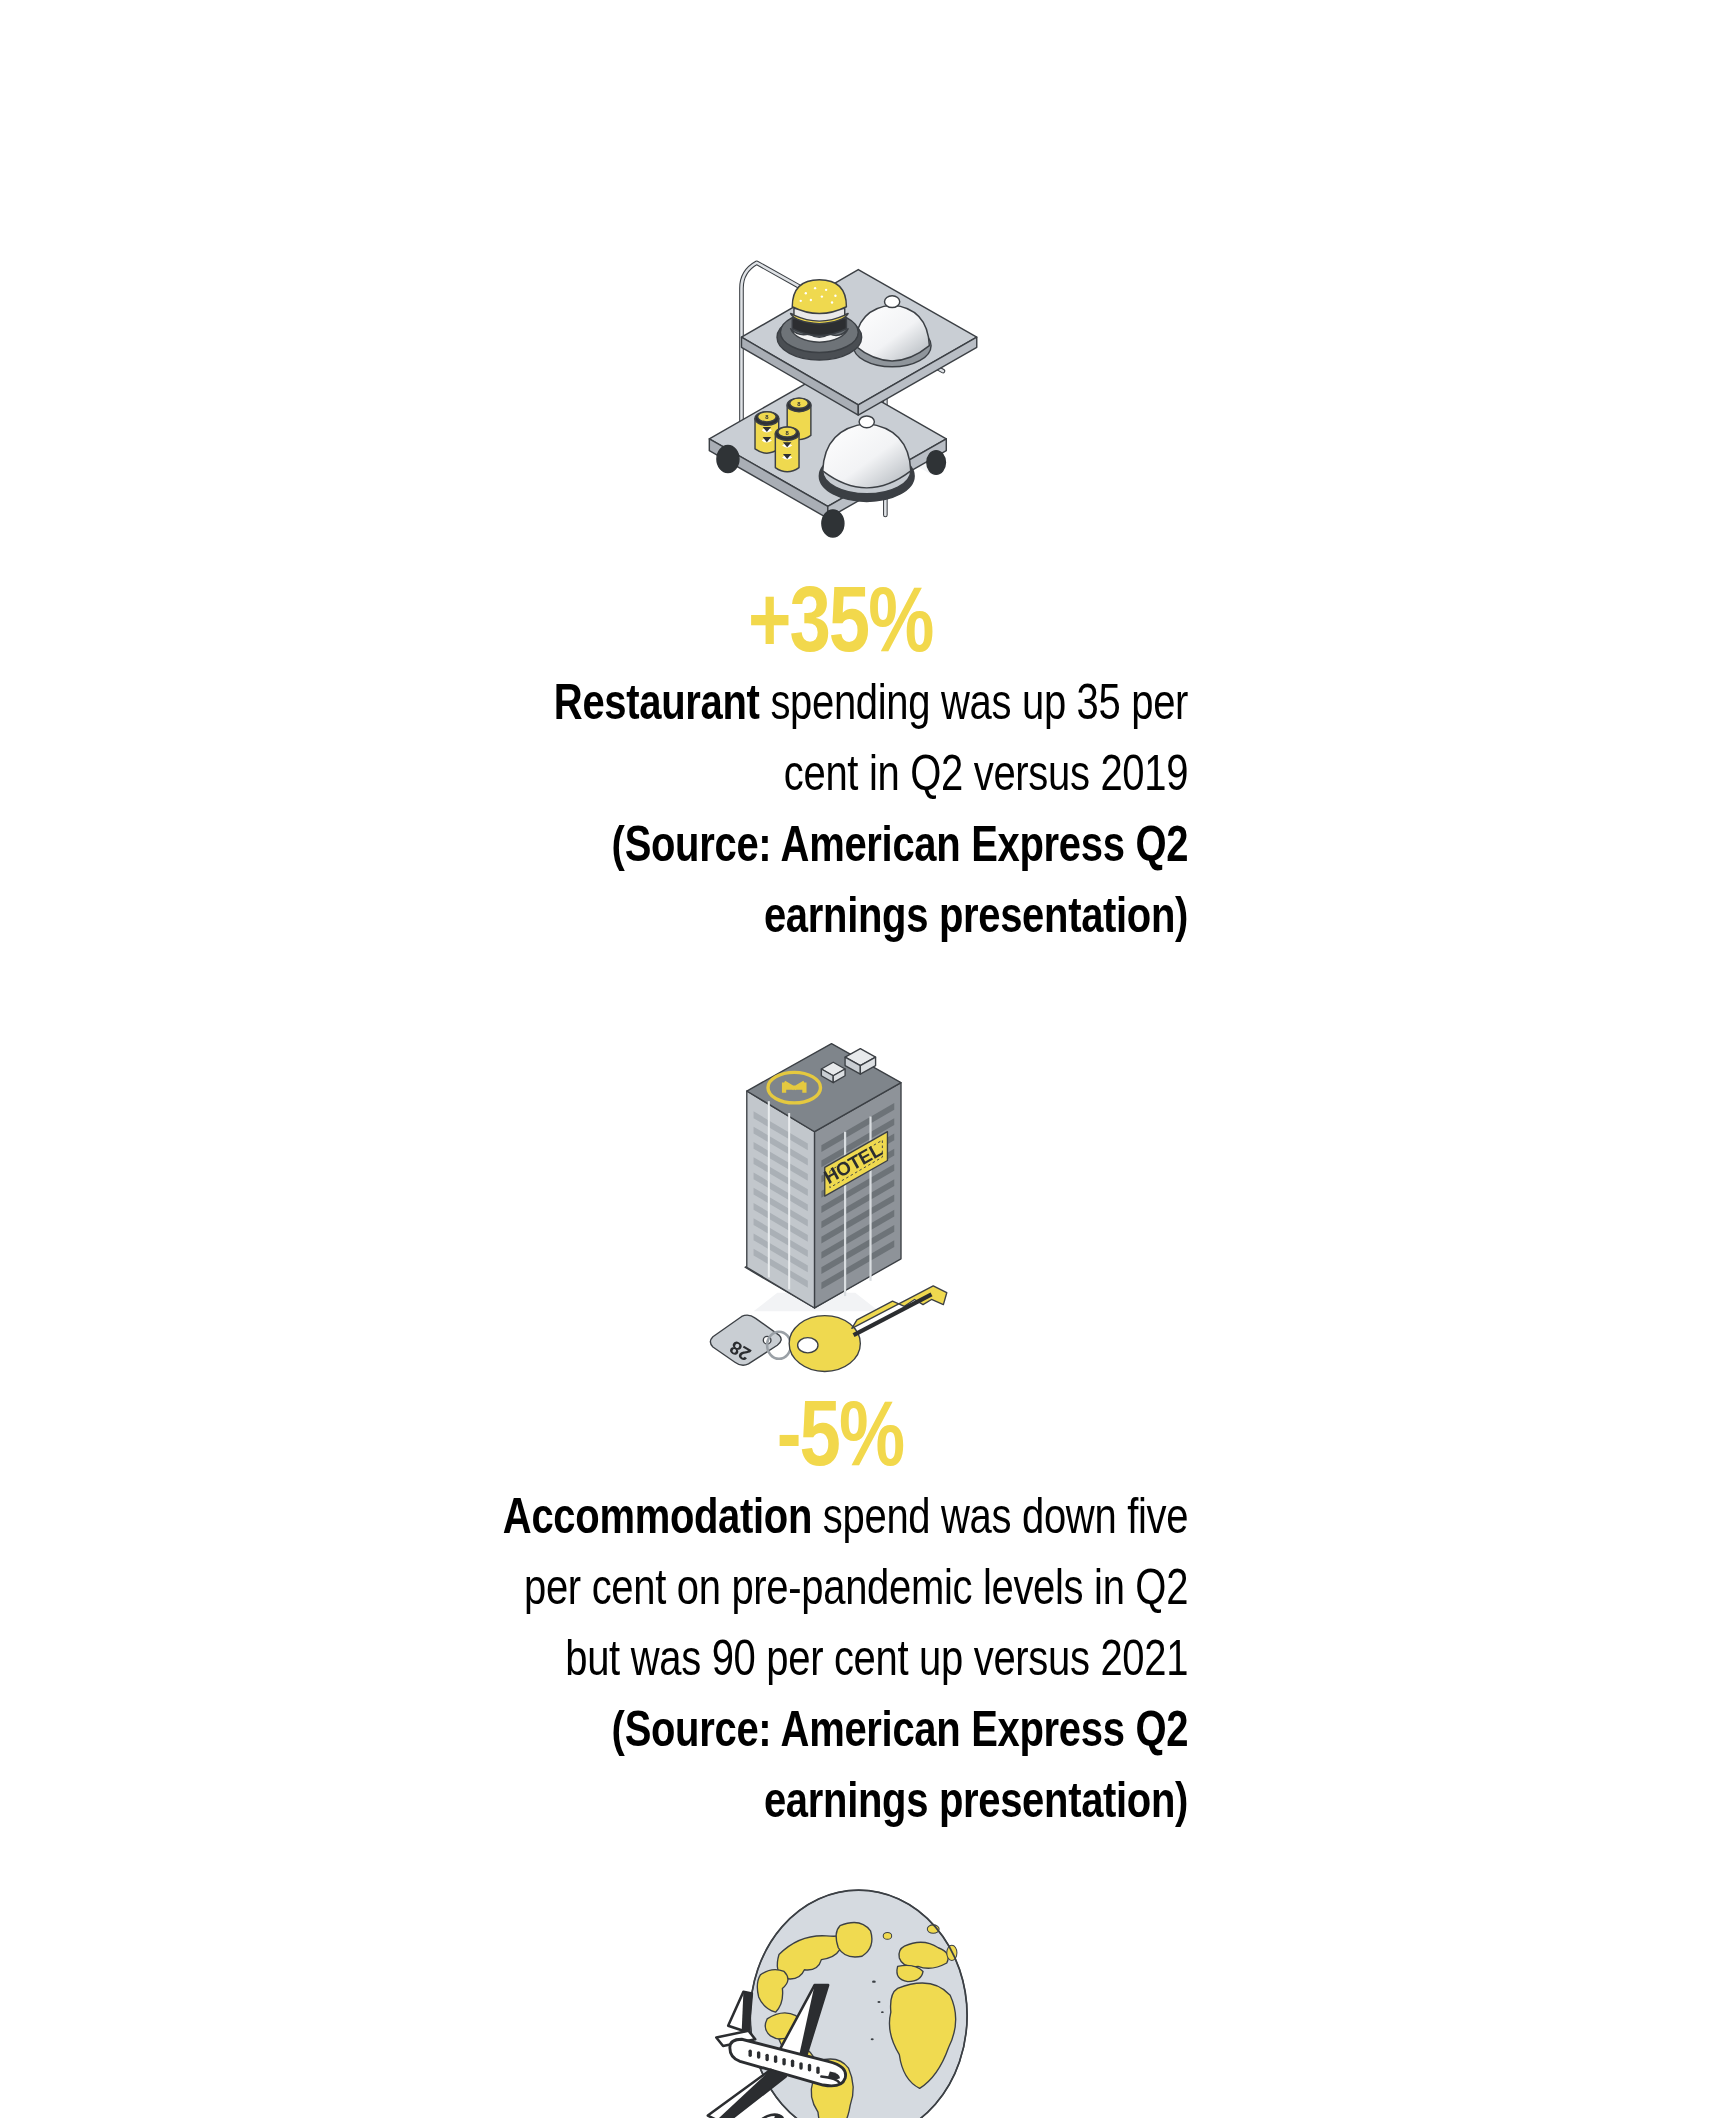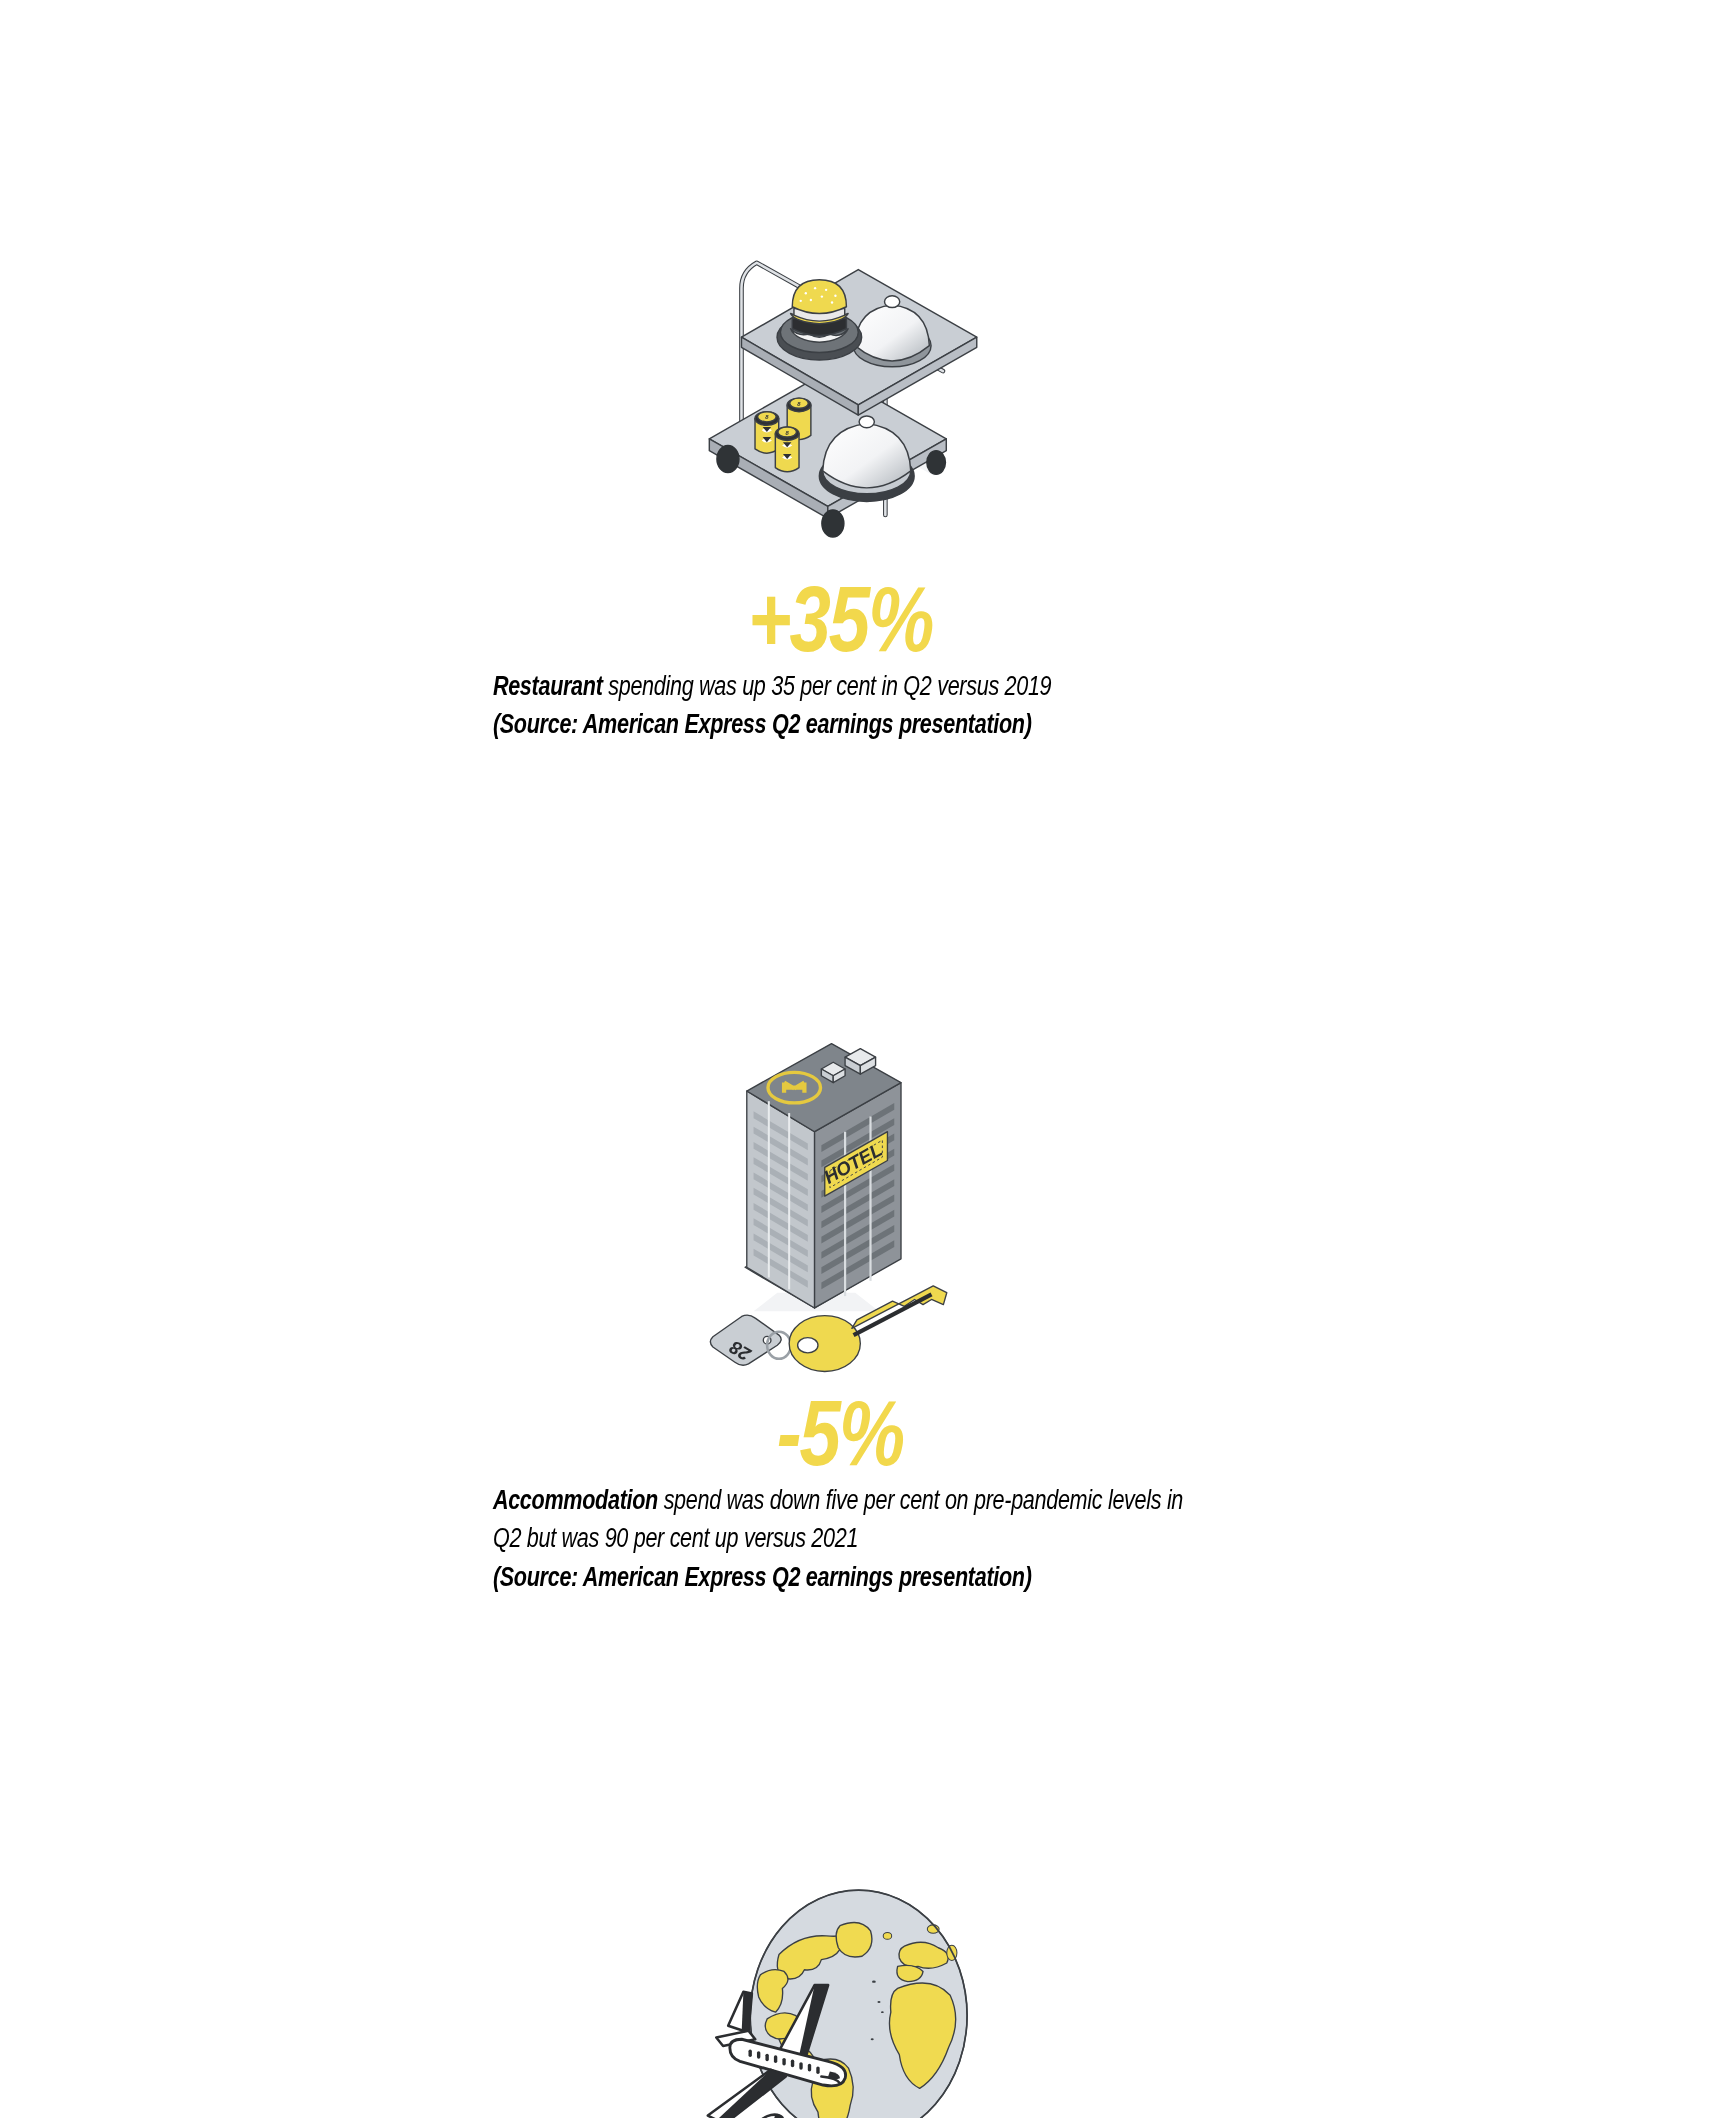--- a/index.html
+++ b/index.html
@@ -21,21 +21,20 @@
     background: #ffffff;
   }
 
   .stat-block {
     position: absolute;
     left: 0;
     width: 1680px;
     display: flex;
     flex-direction: column;
     align-items: center;
-    font-style: italic;
   }
 
   .illus-wrap {
     width: 593px;
     display: flex;
     justify-content: center;
     align-items: flex-end;
   }
 
   .stat-value {
@@ -46,24 +45,24 @@
     line-height: 1.02;
     letter-spacing: -2.5px;
     transform: scaleX(0.80);
     transform-origin: center;
     text-align: center;
     white-space: nowrap;
   }
 
   .stat-text {
     width: 869px;
-    text-align: left;
+    text-align: right;
     color: #000000;
     font-family: "Liberation Sans Narrow", "Liberation Sans", sans-serif;
-    font-size: 27px;
+    font-size: 50px;
     line-height: 1.42;
     font-weight: 400;
     letter-spacing: -0.4px;
   }
   .stat-text .lead { font-weight: 700; }
   .stat-text .src { font-weight: 700; display: block; }
 
   .body-scale {
     transform: scaleX(0.80);
     transform-origin: center top;

